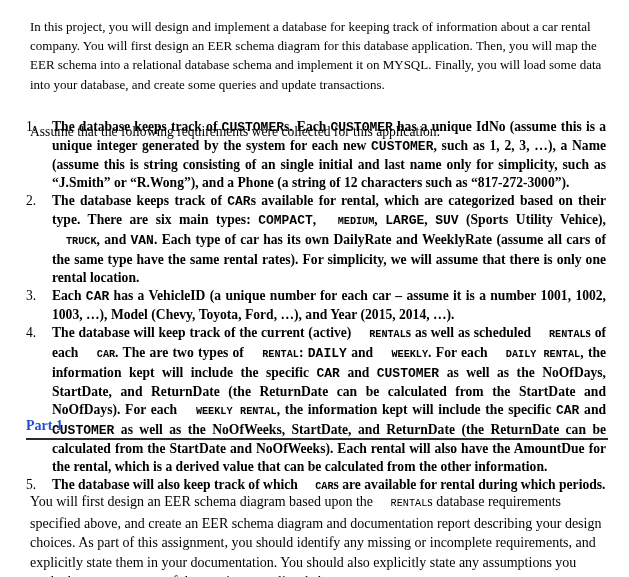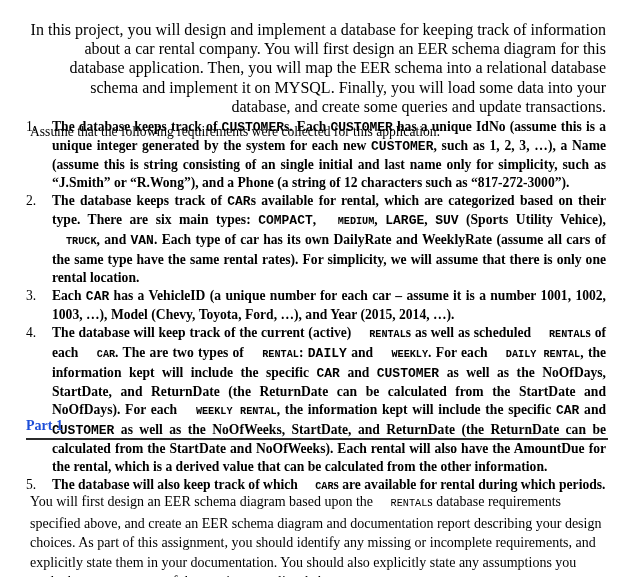--- a/index.html
+++ b/index.html
@@ -20,23 +20,23 @@
     height: 577px;
     position: relative;
     box-sizing: border-box;
     padding: 0;
   }
   .intro-para {
     position: absolute;
     left: 30px;
     top: 4px;
     width: 576px;
-    font-size: 16px;
+    font-size: 13px;
     line-height: 19.2px;
-    text-align: right;
+    text-align: left;
   }
   .assume-line {
     position: absolute;
     left: 30px;
     top: 109px;
     width: 576px;
     font-size: 13.6px;
     line-height: 18px;
   }
   .req-list {

